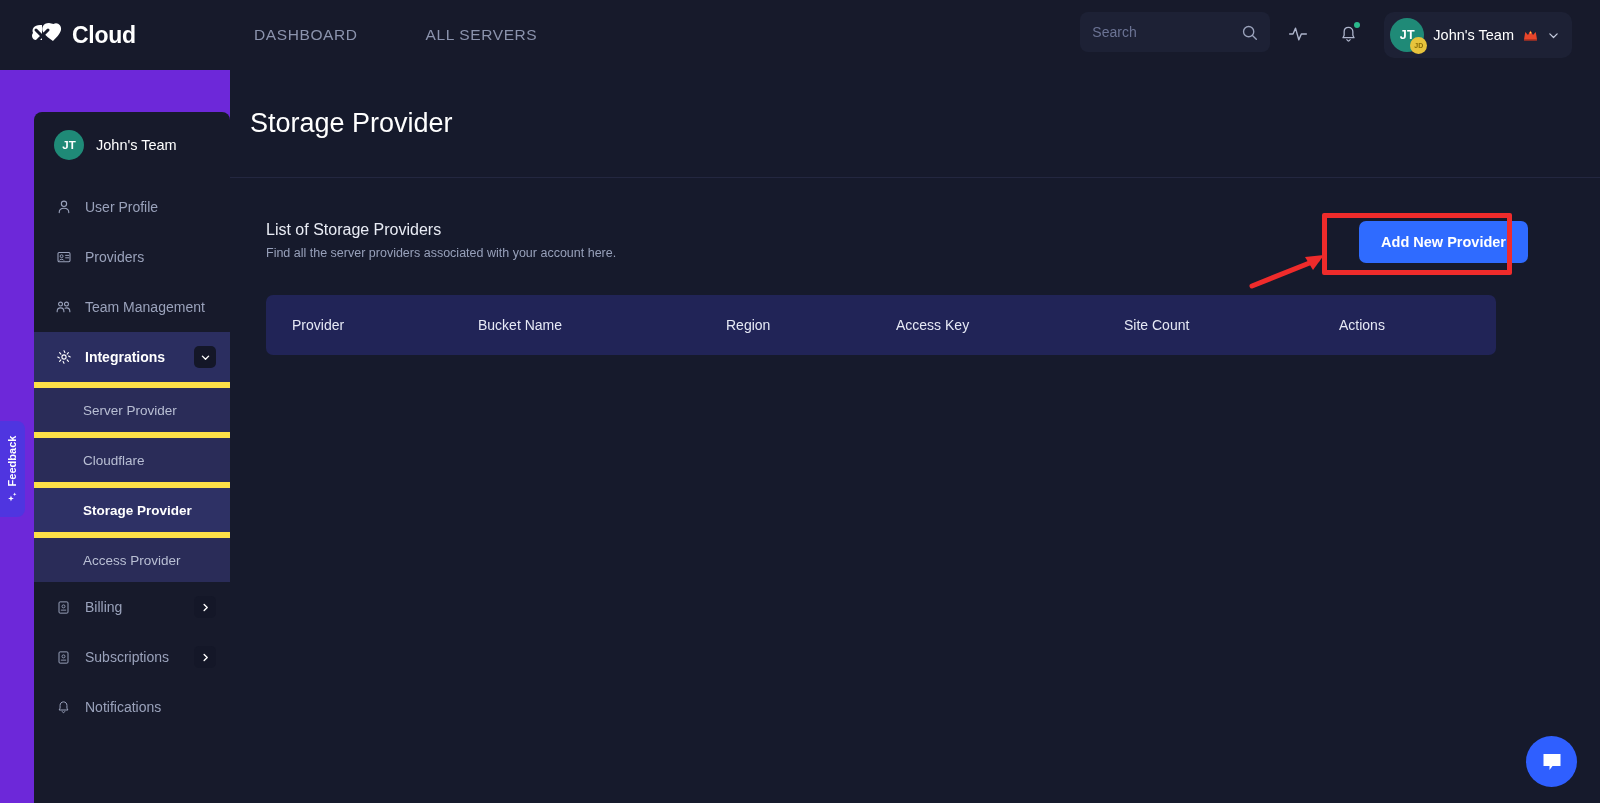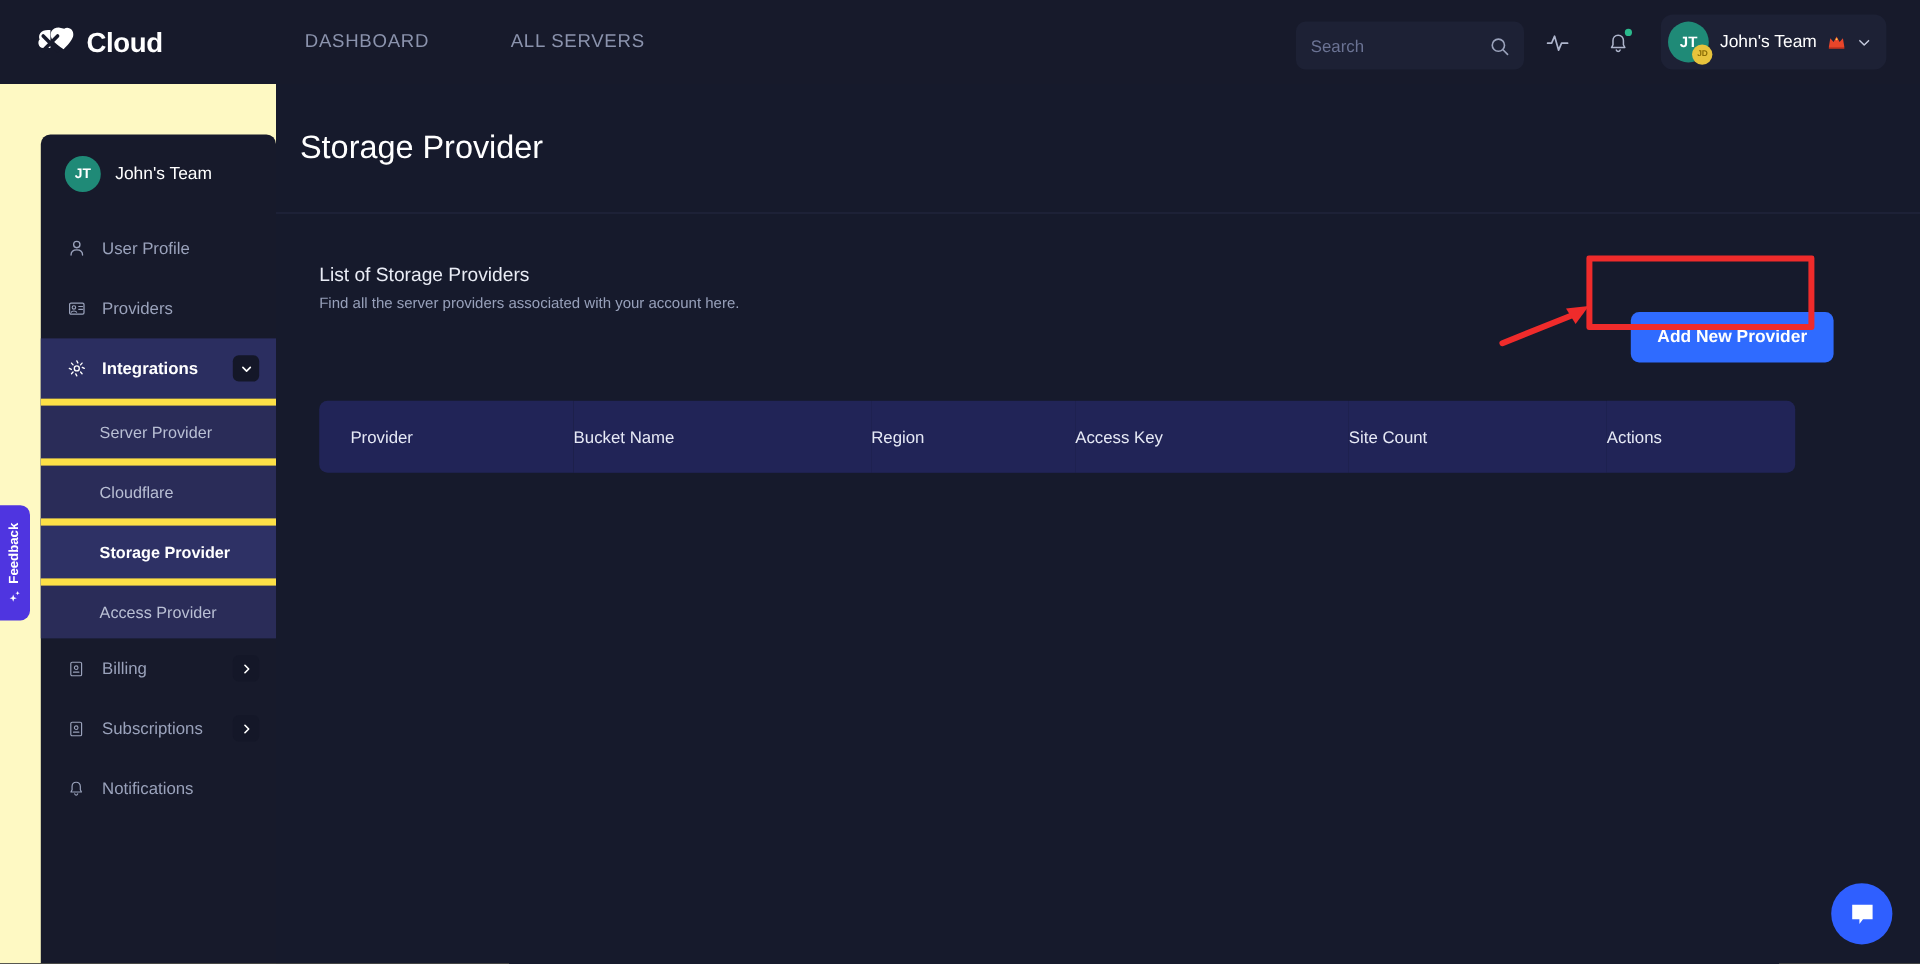--- a/index.html
+++ b/index.html
@@ -2,36 +2,36 @@
 <html><head>
 <meta charset="utf-8">
 <style>
   * { box-sizing: border-box; margin: 0; padding: 0; }
   html, body {
     width: 1600px; height: 803px;
     background: #11141f;
     font-family: "Liberation Sans", sans-serif;
     overflow: hidden;
   }
-  .app { position: relative; width: 1600px; height: 803px; background: #fef9c3; text-decoration: underline; }
+  .app { position: relative; width: 1600px; height: 803px; background: #6d28d9; text-decoration: underline; }
 
   
   .topnav {
     position: absolute; top: 0; left: 0; width: 1600px; height: 70px;
     background: #171a2b; display: flex; align-items: center;
   }
   .brand { display: flex; align-items: center; gap: 8px; margin-left: 30px; width: 170px; }
   .brand-mark { width: 34px; height: 30px; position: relative; }
   .brand-text { color: #ffffff; font-size: 23px; font-weight: bold; letter-spacing: -0.3px; }
   .nav-links { display: flex; align-items: center; gap: 12px; margin-left: 26px; }
   .nav-link {
     color: #8b93ad; font-size: 15.5px; letter-spacing: 0.6px;
     padding: 10px 28px; cursor: pointer; white-space: nowrap;
   }
-  .nav-right { margin-left: auto; display: flex; align-items: flex-end; gap: 0px; margin-right: 28px; }
+  .nav-right { margin-left: auto; display: flex; align-items: flex-start; gap: 0px; margin-right: 28px; }
   .search-wrap {
     width: 190px; height: 40px; background: #1d2135; border-radius: 8px;
     display: flex; align-items: center; padding: 0 12px; position: relative;
   }
   .search-input {
     background: transparent; border: none; outline: none; color: #cfd4e3;
     font-size: 14px; font-family: "Liberation Sans", sans-serif; width: 140px;
   }
   .search-input::placeholder { color: #6b7394; }
   .icon-btn {
@@ -100,21 +100,21 @@
   .main {
     position: absolute; left: 230px; top: 0; width: 1370px; height: 733px;
     background: #161a2c;
   }
   .page-head {
     height: 108px; display: flex; align-items: center; padding-left: 20px;
     border-bottom: 1px solid #232740;
   }
   .page-title { color: #ffffff; font-size: 27px; font-weight: normal; }
   .content { padding: 43px 72px 0 36px; position: relative; }
-  .list-row { display: flex; align-items: flex-start; flex-direction: column; }
+  .list-row { display: flex; align-items: flex-start; }
   .list-title { color: #e9ecf5; font-size: 16px; }
   .list-sub { color: #97a0ba; font-size: 12.5px; margin-top: 7px; }
 
   .add-btn {
     background: #2f6bff; color: #ffffff; font-size: 14.5px; font-weight: bold;
     border: none; border-radius: 7px; padding: 13px 22px; cursor: pointer;
     font-family: "Liberation Sans", sans-serif; white-space: nowrap;
   }
   .btn-cell { margin-left: auto; position: relative; }
 
@@ -277,20 +277,31 @@
             <rect x="2.5" y="4.5" width="15" height="11.5" rx="1.5" stroke="#9aa2bb" stroke-width="1.3"></rect>
             <circle cx="7" cy="9" r="1.8" stroke="#9aa2bb" stroke-width="1.2"></circle>
             <path d="M4.2 14 C4.8 12.3 9.2 12.3 9.8 14" stroke="#9aa2bb" stroke-width="1.2" stroke-linecap="round"></path>
             <line x1="12" y1="8" x2="16" y2="8" stroke="#9aa2bb" stroke-width="1.2" stroke-linecap="round"></line>
             <line x1="12" y1="11" x2="16" y2="11" stroke="#9aa2bb" stroke-width="1.2" stroke-linecap="round"></line>
           </svg>
         </span>
         <span>Providers</span>
       </div>
 
+      <div class="side-item">
+        <span class="ico">
+          <svg width="17" height="17" viewBox="0 0 20 20" fill="none">
+            <circle cx="6.5" cy="6" r="2.3" stroke="#9aa2bb" stroke-width="1.3"></circle>
+            <circle cx="13.5" cy="6" r="2.3" stroke="#9aa2bb" stroke-width="1.3"></circle>
+            <path d="M2.5 15 C2.5 11.8 4.4 10.5 6.5 10.5 C8.6 10.5 10.5 11.8 10.5 15" stroke="#9aa2bb" stroke-width="1.3" stroke-linecap="round"></path>
+            <path d="M11.8 10.8 C12.4 10.6 13 10.5 13.5 10.5 C15.6 10.5 17.5 11.8 17.5 15" stroke="#9aa2bb" stroke-width="1.3" stroke-linecap="round"></path>
+          </svg>
+        </span>
+        <span>Team Management</span>
+      </div>
 
 
       <div class="side-item active">
         <span class="ico">
           <svg width="16" height="16" viewBox="0 0 20 20" fill="none">
             <circle cx="10" cy="10" r="2.6" stroke="#ffffff" stroke-width="1.4"></circle>
             <path d="M10 2.2 L11.1 4.3 M10 17.8 L8.9 15.7 M17.8 10 L15.7 8.9 M2.2 10 L4.3 11.1
                      M15.5 4.5 L13.9 6.3 M4.5 15.5 L6.1 13.7 M15.5 15.5 L13.9 13.7 M4.5 4.5 L6.1 6.3" stroke="#ffffff" stroke-width="1.4" stroke-linecap="round"></path>
           </svg>
         </span>

